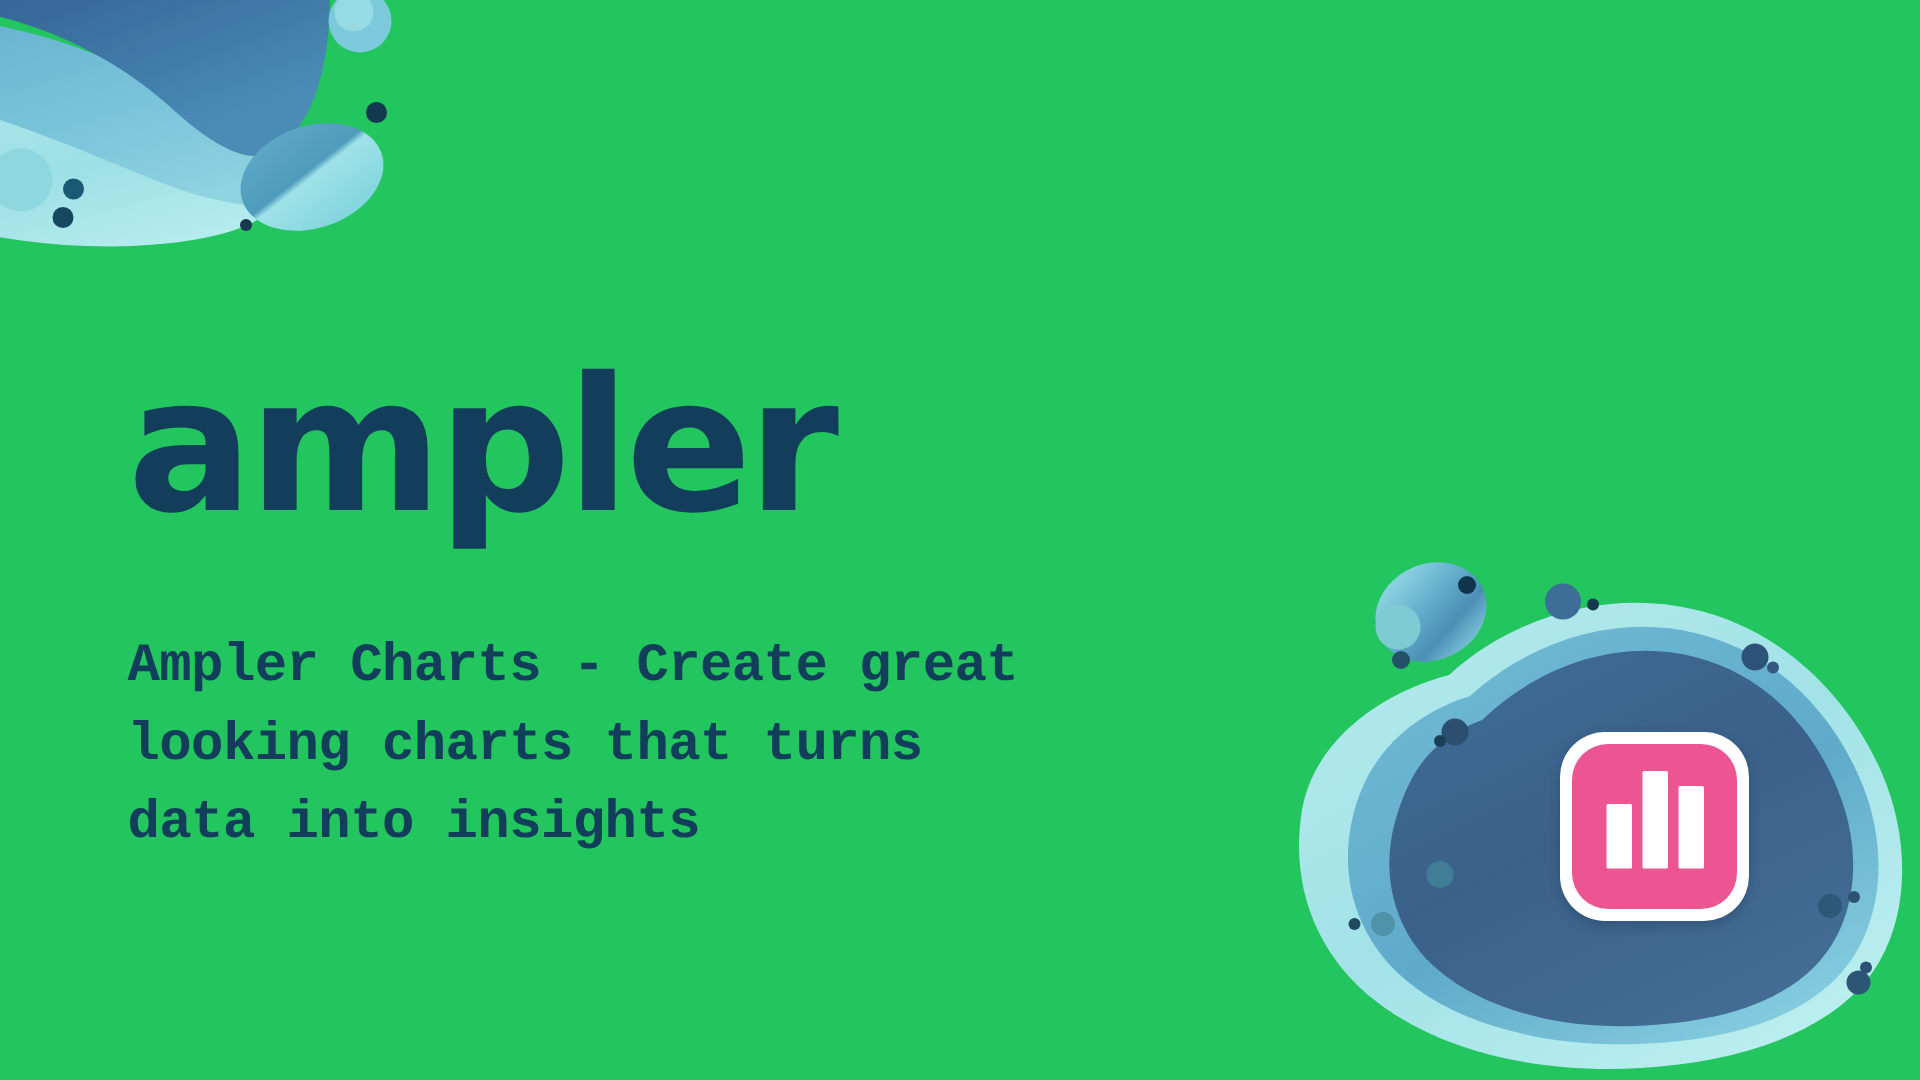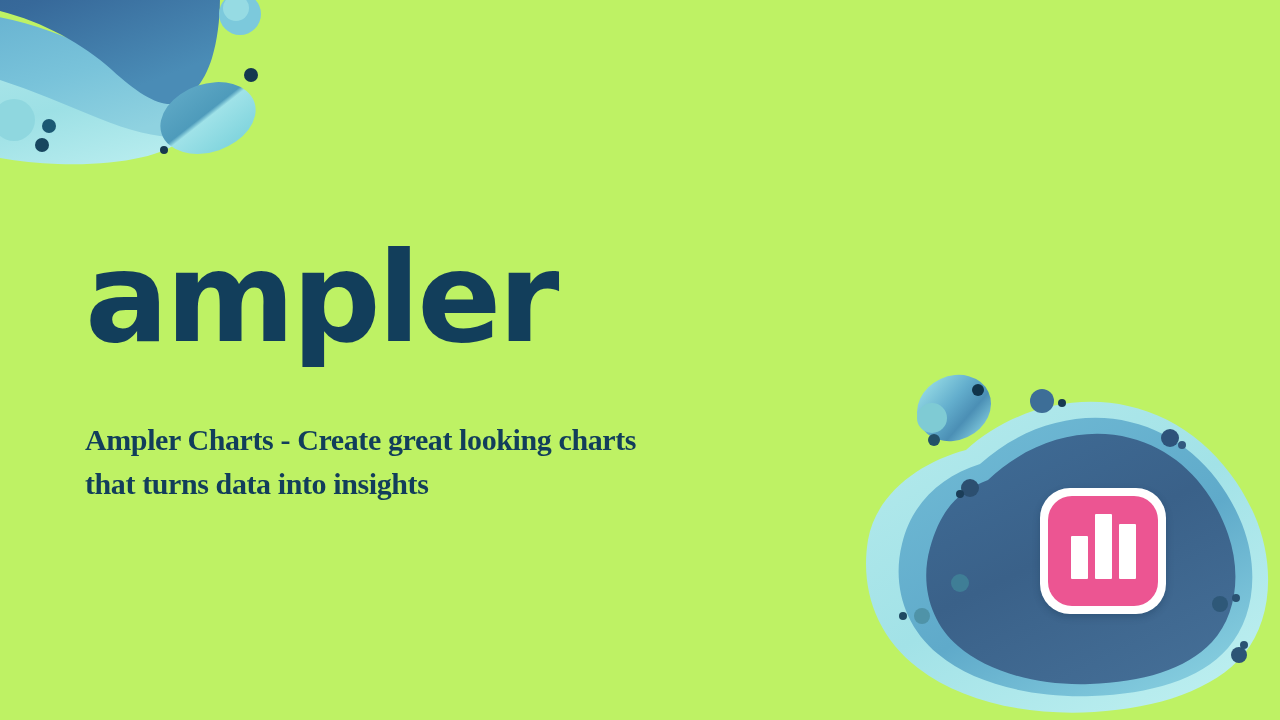--- a/index.html
+++ b/index.html
@@ -59,22 +59,22 @@
     font-weight: 700;
     line-height: 1.0;
     letter-spacing: -3px;
     color: #123E5B;
     white-space: nowrap;
     -webkit-font-smoothing: antialiased;
   }
 
   #tagline {
     margin-top: 58px;
-    font-family: Liberation Serif, serif;
-    font-size: 30px;
+    font-family: Liberation Mono, monospace;
+    font-size: 36px;
     font-weight: 700;
     line-height: 1.46;
     letter-spacing: -0.4px;
     color: #123E5B;
     max-width: 600px;
   }
 
   
   #chart-badge {
     position: absolute;
@@ -104,21 +104,21 @@
 
   .badge-bar {
     width: 17px;
     background: #ffffff;
     border-radius: 1px;
   }
 </style>
 </head>
 <body>
 
-<div id="slide" style="background: #bef264;">
+<div id="slide" style="background: #22c55e;">
 
   <svg id="blob-top-left" class="blob-layer" viewBox="0 0 400 260" xmlns="http://www.w3.org/2000/svg">
     <defs>
       <linearGradient id="tlDark" x1="0" y1="0" x2="0.6" y2="1">
         <stop offset="0%" stop-color="#2C5887"></stop>
         <stop offset="55%" stop-color="#37699A"></stop>
         <stop offset="100%" stop-color="#4A8CB6"></stop>
       </linearGradient>
       <linearGradient id="tlMid" x1="0" y1="0" x2="0.7" y2="1">
         <stop offset="0%" stop-color="#63AECE"></stop>

